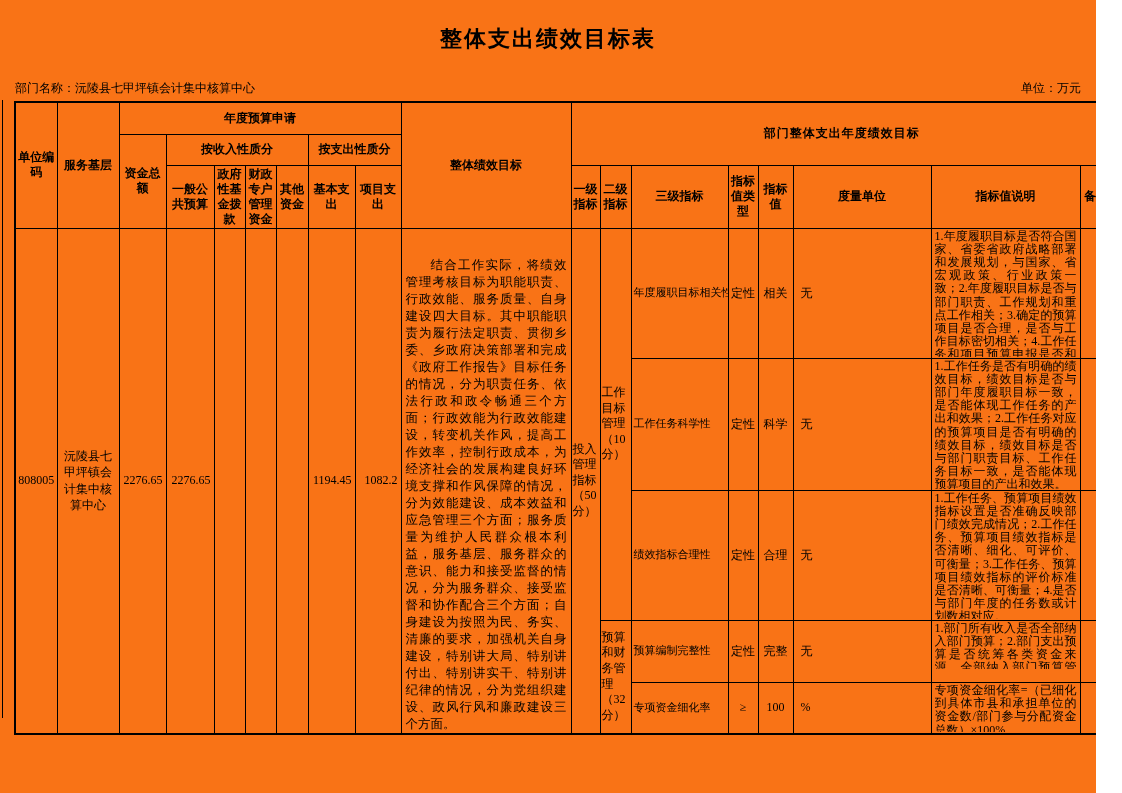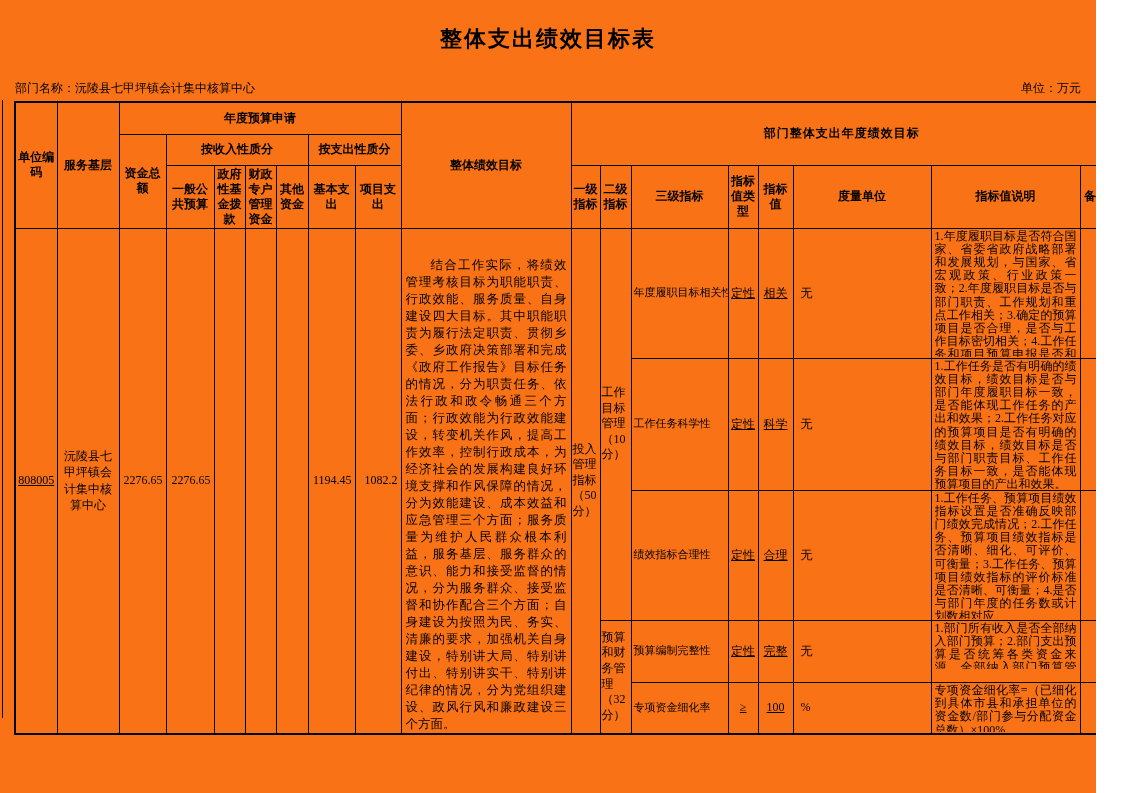--- a/index.html
+++ b/index.html
@@ -12,21 +12,21 @@
   .meta .unit{float:right;}
   .stray-line{position:absolute;left:2px;top:100px;width:1px;height:618px;background:#000;}
   table.main{position:absolute;left:14px;top:101px;width:1098px;
              border-collapse:collapse;table-layout:fixed;border:2px solid #000;}
   th,td{border:1px solid #000;padding:0;vertical-align:middle;overflow:hidden;}
   th{font-weight:bold;font-size:12px;text-align:center;line-height:1.25;padding:1px;}
   th.big{font-size:12px;letter-spacing:1px;}
   th.mid{font-size:12px;}
   td{font-size:12px;line-height:1.25;}
   td.num{text-align:right;padding-right:3px;white-space:nowrap;margin-left:36px;}
-  td.center{text-align:center;text-decoration:underline;}
+  td.center{text-align:center;}
   td.l3{font-size:11px;text-align:left;padding-left:2px;white-space:nowrap;}
   td.mu{text-align:left;padding-left:7px;}
   td.narrow{text-align:left;line-height:1.3;padding:0 1px;}
   td.desc{vertical-align:top;padding:1px 3px 0 3px;}
   td.desc .clip{overflow:hidden;line-height:13.2px;text-align:justify;}
   td.target{vertical-align:middle;padding:0 4px;}
   td.target .inner{line-height:17px;font-size:12.5px;text-align:justify;text-indent:2em;margin-top:28px;}
   td.uname{text-align:center;padding:0 1px;line-height:1.35;}
 </style>
 </head>

